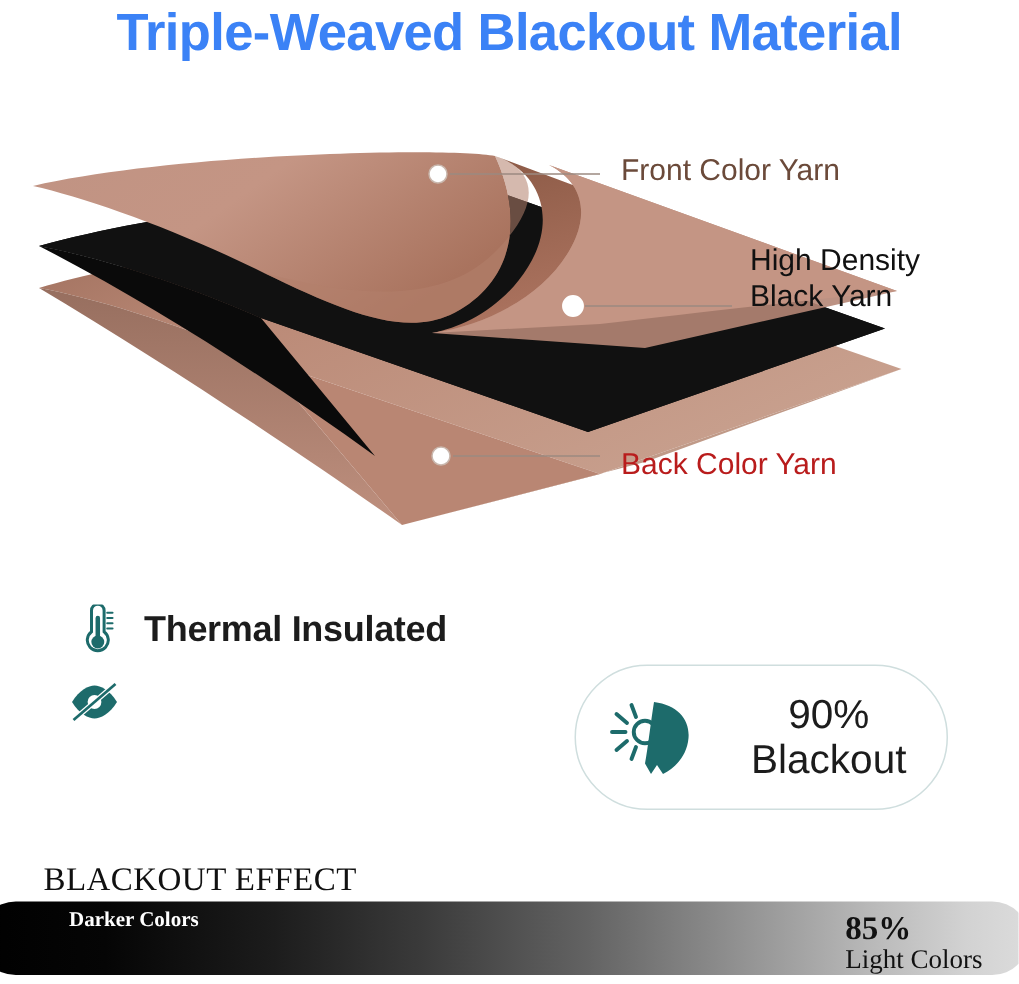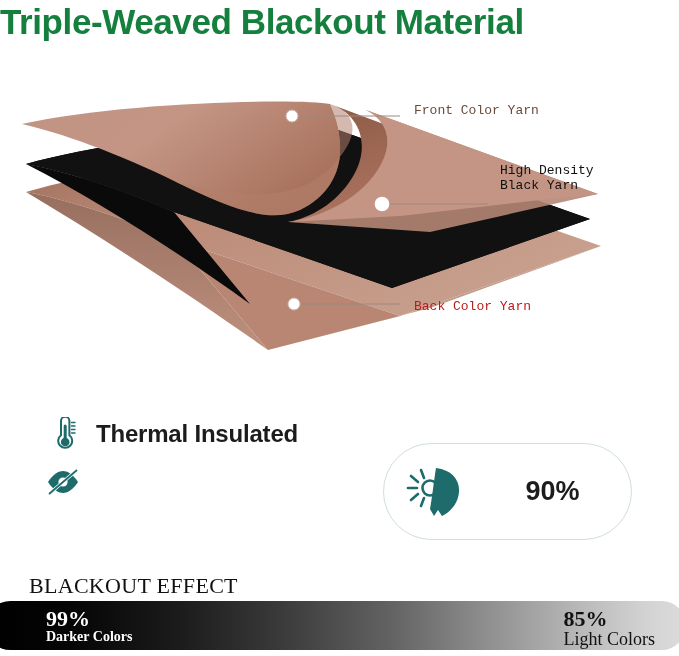--- a/index.html
+++ b/index.html
@@ -15,42 +15,43 @@
     font-family: "Liberation Sans", sans-serif;
     -webkit-font-smoothing: antialiased;
   }
 
   
   .title {
     position: absolute;
     left: 0;
     top: 2px;
     width: 679px;
+    text-align: center;
     font-family: "Liberation Sans", sans-serif;
     font-weight: bold;
     font-size: 35px;
     letter-spacing: -0.4px;
-    color: #15803d;
+    color: #3b82f6;
     white-space: nowrap;
   }
 
   
   .diagram {
     position: absolute;
     left: 0;
     top: 82px;
     width: 679px;
     height: 275px;
   }
   .diagram svg { display: block; }
 
   .callout-text {
     position: absolute;
-    font-family: Liberation Mono, monospace;
-    font-size: 13px;
+    font-family: Liberation Sans, sans-serif;
+    font-size: 20px;
     white-space: nowrap;
   }
   .callout-front {
     left: 414px;
     top: 103px;
     color: #6b4a3a;
   }
   .callout-back {
     left: 414px;
     top: 299px;
@@ -62,21 +63,21 @@
     color: #111111;
     line-height: 1.18;
     white-space: normal;
     width: 150px;
   }
 
   
   .features {
     position: absolute;
     left: 44px;
-    top: 410px;
+    top: 396px;
     width: 320px;
     text-align: center;
   }
   .feature-row {
     display: flex;
     align-items: center;
     height: 48px;
   }
   .feature-icon {
     width: 38px;
@@ -115,21 +116,21 @@
     height: 66px;
     flex: 0 0 76px;
     margin-left: 16px;
     display: flex;
     align-items: center;
     justify-content: center;
   }
   .badge-text {
     margin-left: 8px;
     font-family: "Liberation Sans", sans-serif;
-    font-weight: bold;
+    font-weight: normal;
     font-size: 27px;
     color: #1c1c1c;
     line-height: 1.1;
     text-align: center;
     flex: 1;
     padding-right: 10px;
   }
   .badge-text .pct { display: block; }
   .badge-text .word { display: block; }
 
@@ -318,28 +319,28 @@
         <line x1="19" y1="8" x2="22" y2="16"></line>
         <line x1="19" y1="44" x2="22" y2="36"></line>
       </g>
       <circle cx="28" cy="26" r="7.5" fill="none" stroke="#1d6b6b" stroke-width="2.6"></circle>
       <path d="M34 6 C50 8 58 18 57 30 C56 42 48 50 40 54 L36 48 L32 54 L28 47
                C30 36 32 18 34 6 Z" fill="#1d6b6b"></path>
     </svg>
   </span>
   <span class="badge-text">
     <span class="pct">90%</span>
+    <span class="word">Blackout</span>
   </span>
 </div>
 
 <div class="effect-title">BLACKOUT EFFECT</div>
 
 <div class="effect-bar"></div>
 
 <div class="effect-left">
-  <span class="big">99%</span>
   <span class="small">Darker Colors</span>
 </div>
 
 <div class="effect-right">
   <span class="big">85%</span>
   <span class="small">Light Colors</span>
 </div>
 
 </body></html>

